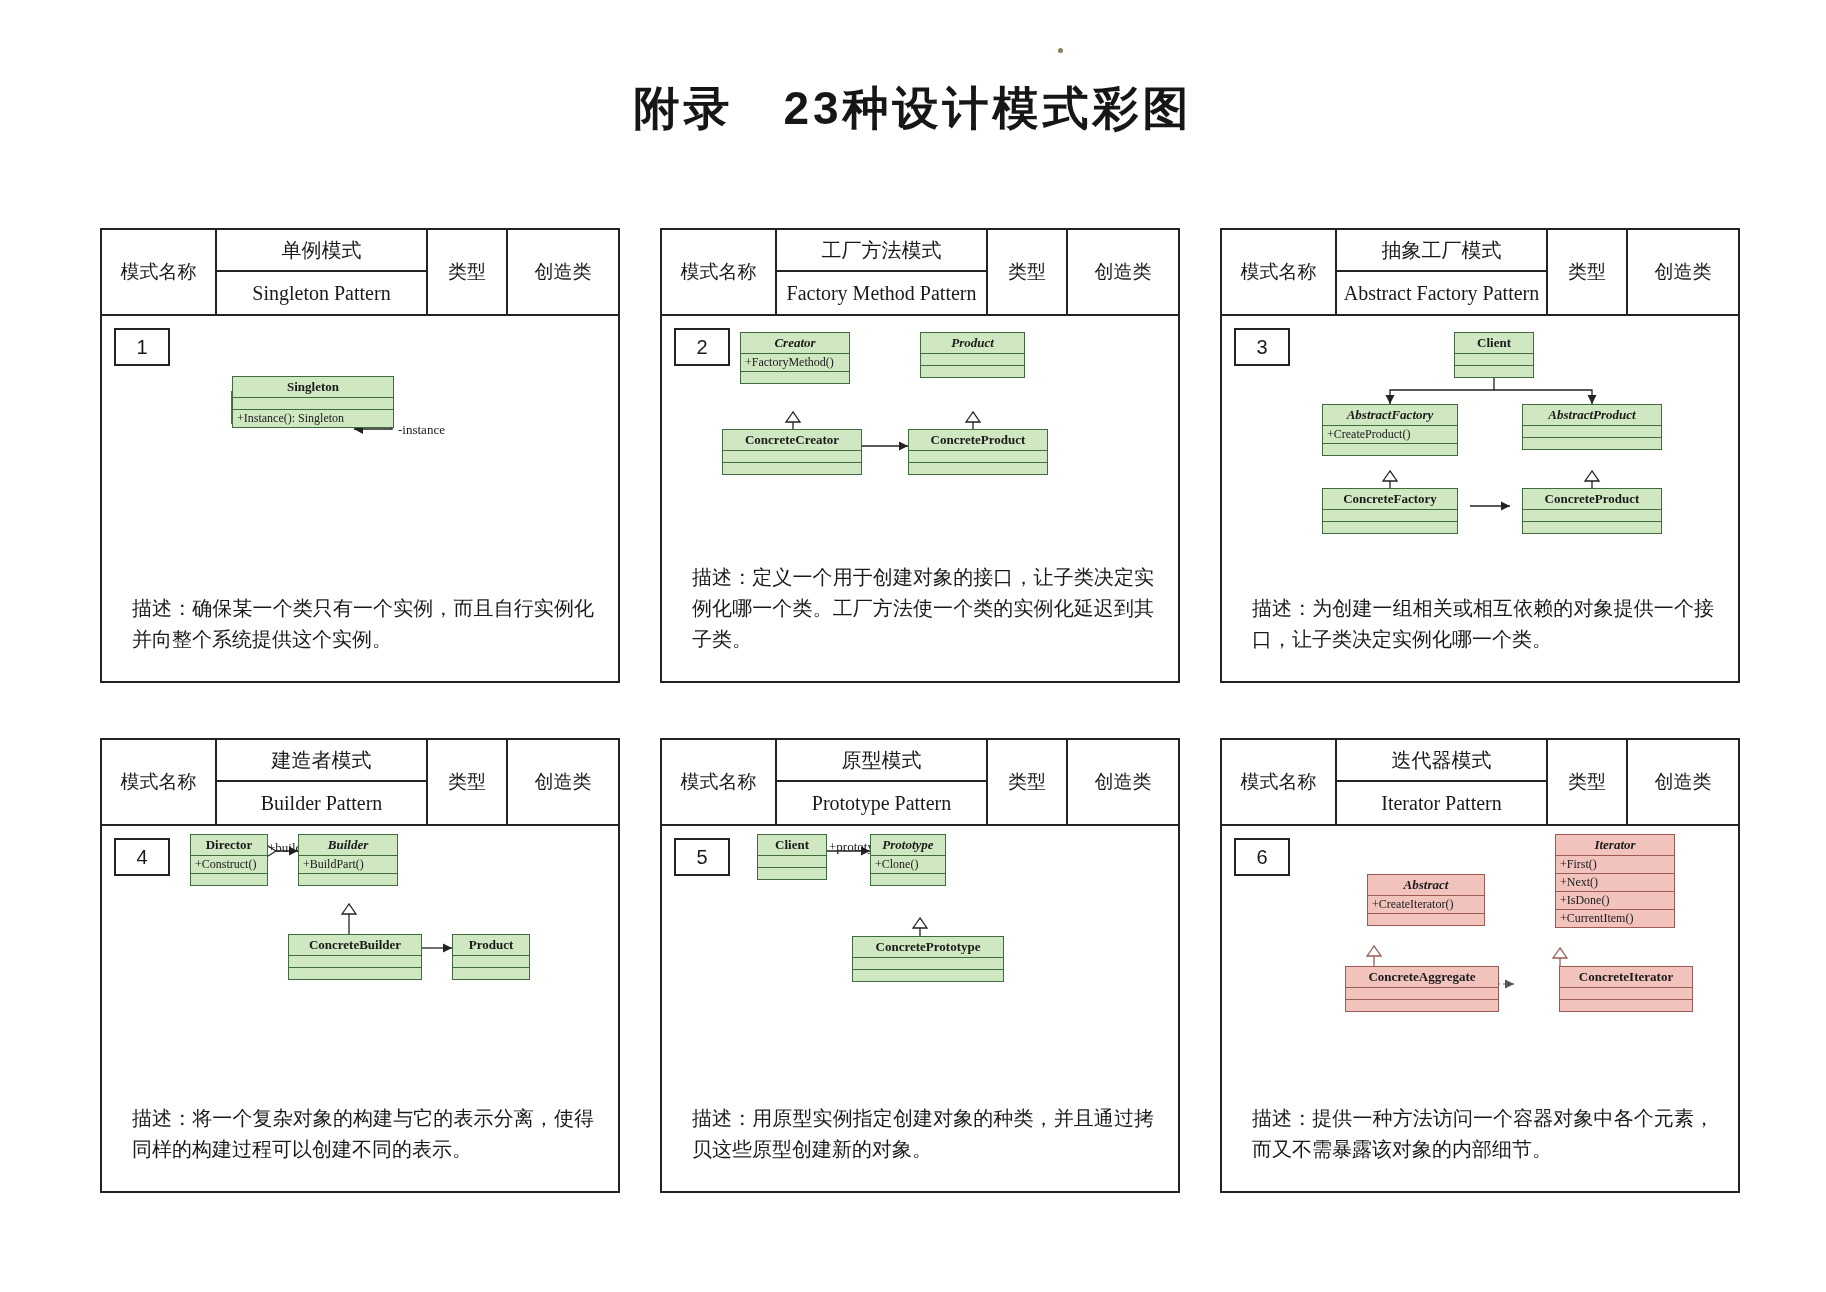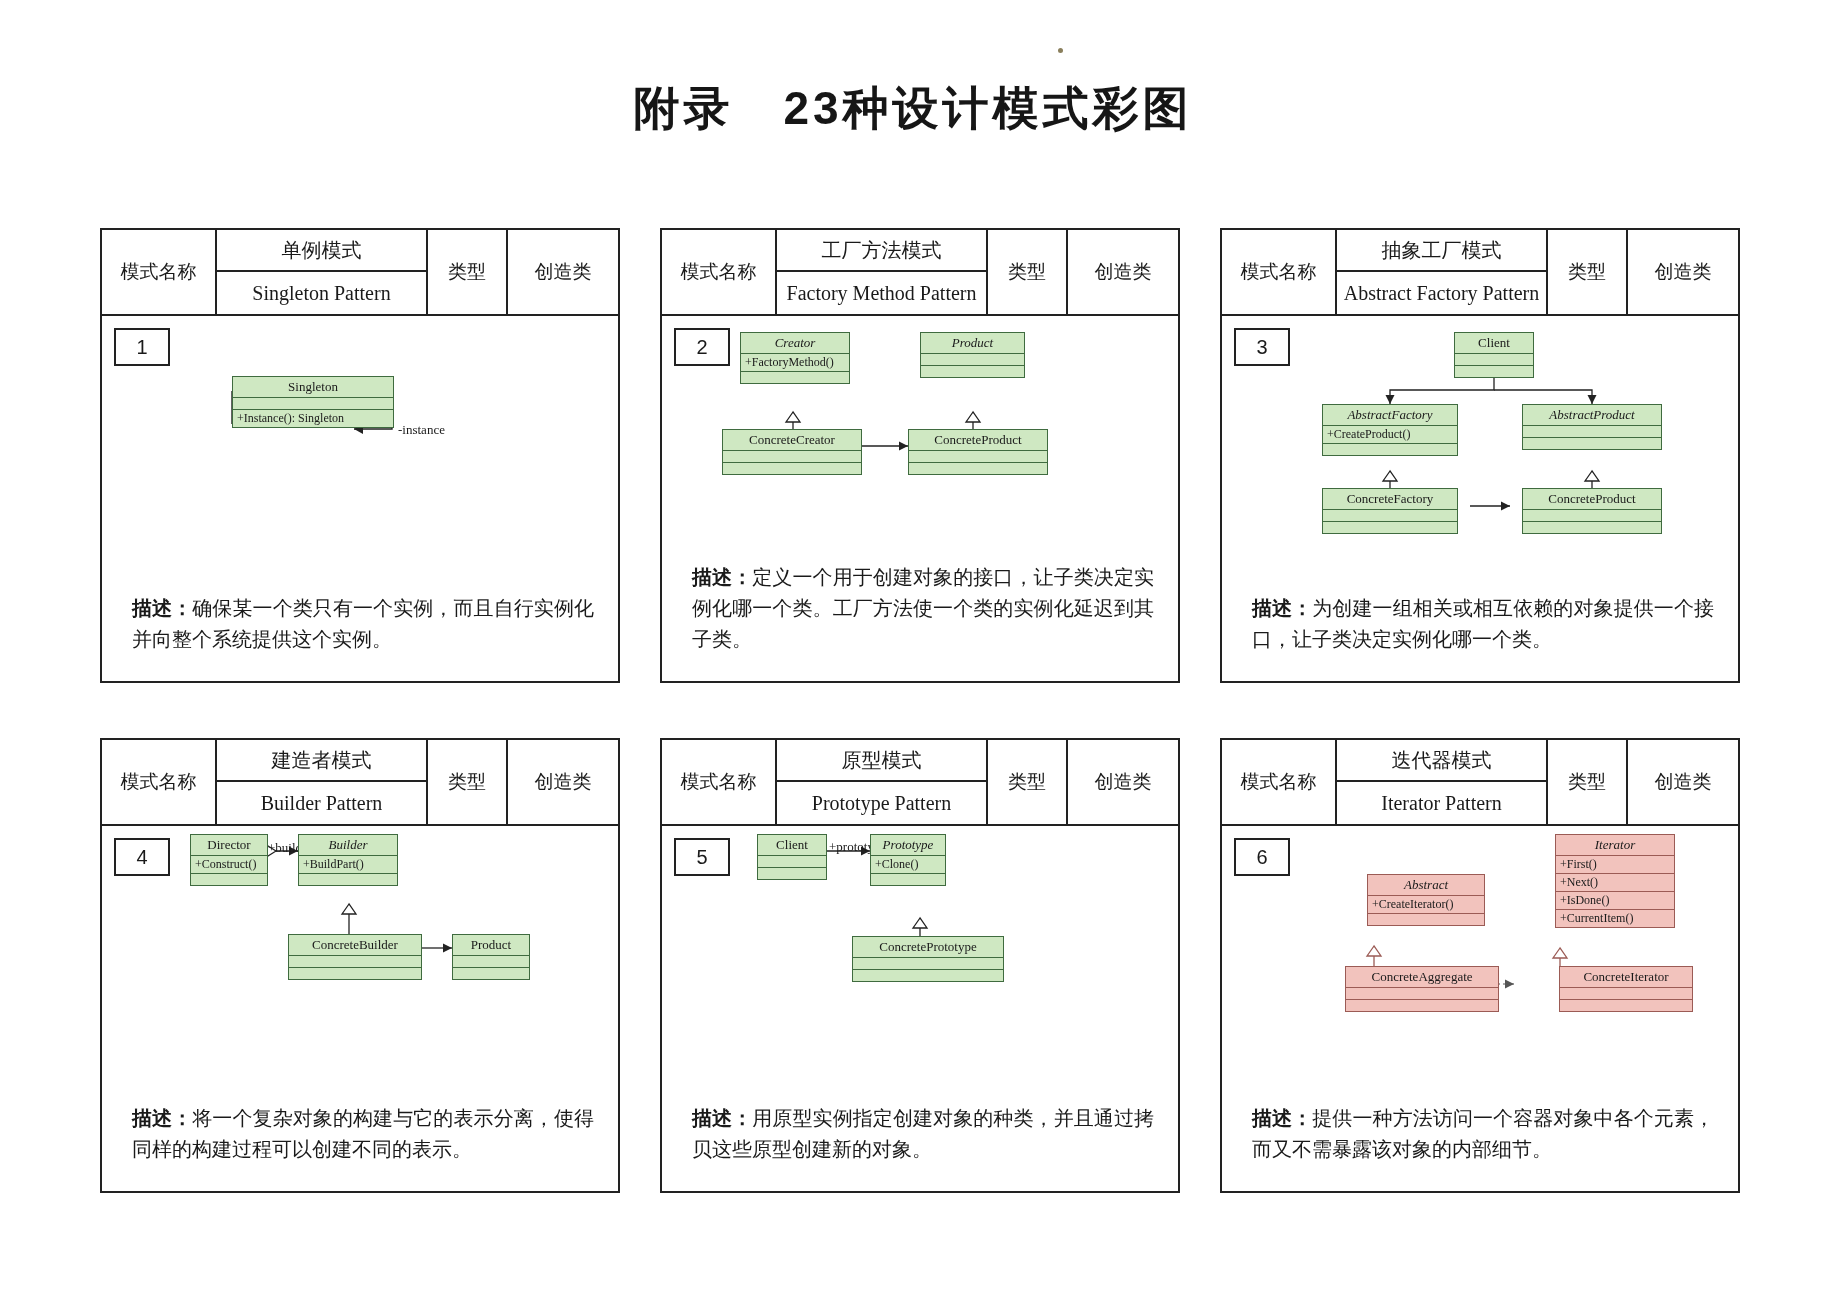--- a/index.html
+++ b/index.html
@@ -129,21 +129,21 @@
     font-family: "Liberation Serif", serif;
   }
   .uml.red {
     background: #f2c3bd;
     border-color: #9b5b55;
     margin-left: 45px;
   }
   .uml .title {
     text-align: center;
     font-size: 13px;
-    font-weight: normal;
+    font-weight: bold;
     padding: 2px 4px;
     border-bottom: 1px solid #3f6b3f;
     white-space: nowrap;
   }
   .uml.red .title { border-bottom-color: #9b5b55; }
   .uml .title.italic { font-style: italic; }
   .uml .ops {
     font-size: 12px;
     padding: 1px 4px;
     border-bottom: 1px solid #3f6b3f;
@@ -166,21 +166,21 @@
   .desc {
     position: absolute;
     left: 30px;
     right: 24px;
     bottom: 26px;
     font-size: 20px;
     line-height: 1.55;
     text-align: justify;
     font-family: "Liberation Serif", serif;
   }
-  .desc .lead { font-weight: bold; }
+  .desc .lead { font-weight: normal; }
   svg.conn {
     position: absolute;
     top: 0; left: 0;
     width: 100%; height: 100%;
     overflow: visible;
     pointer-events: none;
   }
   .dot {
     position: absolute;
     width: 5px; height: 5px;

